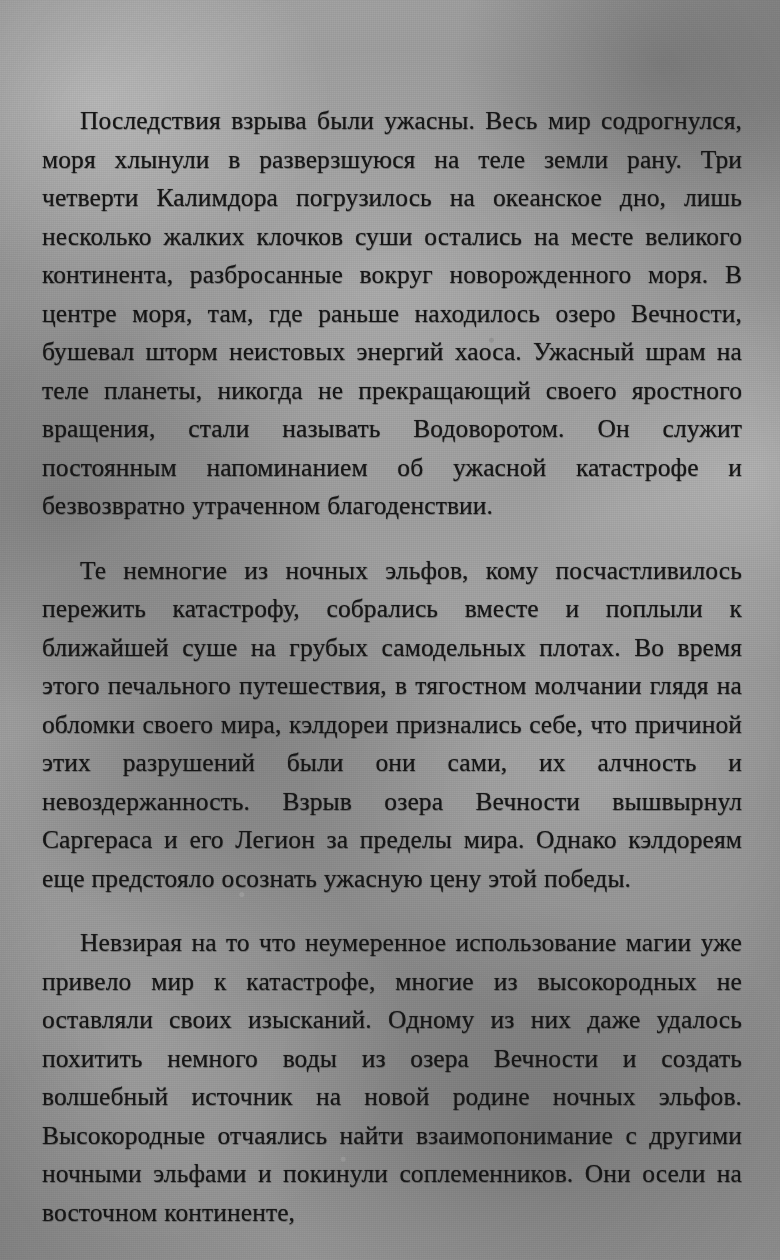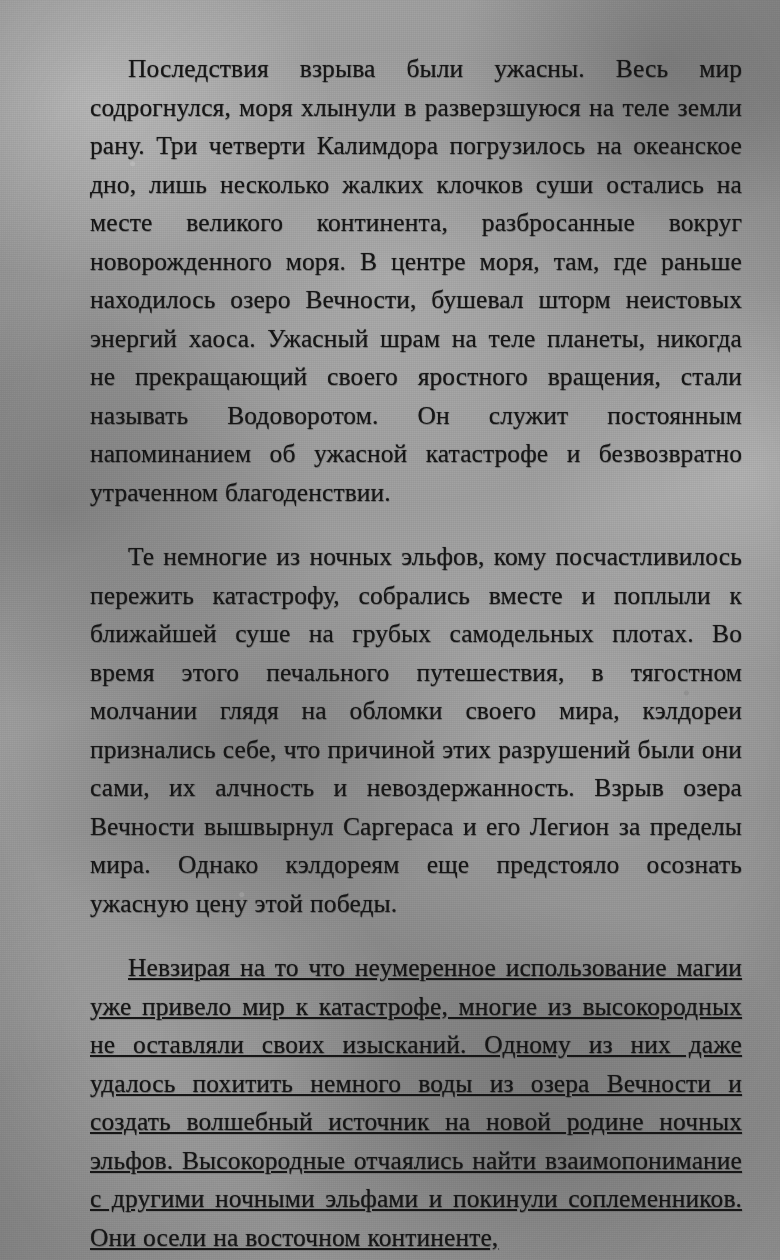--- a/index.html
+++ b/index.html
@@ -59,41 +59,39 @@
       radial-gradient(circle at 63% 27%, rgba(40,40,40,0.18) 0 2px, rgba(40,40,40,0) 3px),
       radial-gradient(circle at 31% 71%, rgba(255,255,255,0.18) 0 2px, rgba(255,255,255,0) 3px),
       radial-gradient(circle at 88% 55%, rgba(40,40,40,0.16) 0 2px, rgba(40,40,40,0) 3px),
       radial-gradient(circle at 44% 92%, rgba(255,255,255,0.16) 0 2px, rgba(255,255,255,0) 3px);
     opacity: 0.7;
   }
 
   #text-column {
     position: relative;
     z-index: 2;
-    padding: 50px 38px 0 42px;
-    margin-left: 48px;
+    padding: 102px 38px 0 42px;
   }
 
   p.body-paragraph {
     margin: 0 0 26px 0;
     font-size: 25.5px;
     line-height: 38.5px;
     color: #161616;
     text-align: justify;
     text-indent: 38px;
     letter-spacing: 0.1px;
     word-spacing: 0.5px;
     text-shadow:
       0 0 1px rgba(20,20,20,0.55),
       0.5px 0.5px 0 rgba(30,30,30,0.30);
   }
 
   p.body-paragraph:last-child {
     margin-bottom: 0;
-    text-decoration: underline;
   }
 </style>
 </head>
 <body>
 
 <div id="page">
   <div id="text-column">
     <p class="body-paragraph">Последствия взрыва были ужасны. Весь мир содрогнулся, моря хлынули в разверзшуюся на теле земли рану. Три четверти Калимдора погрузилось на океанское дно, лишь несколько жалких клочков суши остались на месте великого континента, разбросанные вокруг новорожденного моря. В центре моря, там, где раньше находилось озеро Вечности, бушевал шторм неистовых энергий хаоса. Ужасный шрам на теле планеты, никогда не прекращающий своего яростного вращения, стали называть Водоворотом. Он служит постоянным напоминанием об ужасной катастрофе и безвозвратно утраченном благоденствии.</p>
     <p class="body-paragraph">Те немногие из ночных эльфов, кому посчастливилось пережить катастрофу, собрались вместе и поплыли к ближайшей суше на грубых самодельных плотах. Во время этого печального путешествия, в тягостном молчании глядя на обломки своего мира, кэлдореи признались себе, что причиной этих разрушений были они сами, их алчность и невоздержанность. Взрыв озера Вечности вышвырнул Саргераса и его Легион за пределы мира. Однако кэлдореям еще предстояло осознать ужасную цену этой победы.</p>
     <p class="body-paragraph">Невзирая на то что неумеренное использование магии уже привело мир к катастрофе, многие из высокородных не оставляли своих изысканий. Одному из них даже удалось похитить немного воды из озера Вечности и создать волшебный источник на новой родине ночных эльфов. Высокородные отчаялись найти взаимопонимание с другими ночными эльфами и покинули соплеменников. Они осели на восточном континенте,</p>

